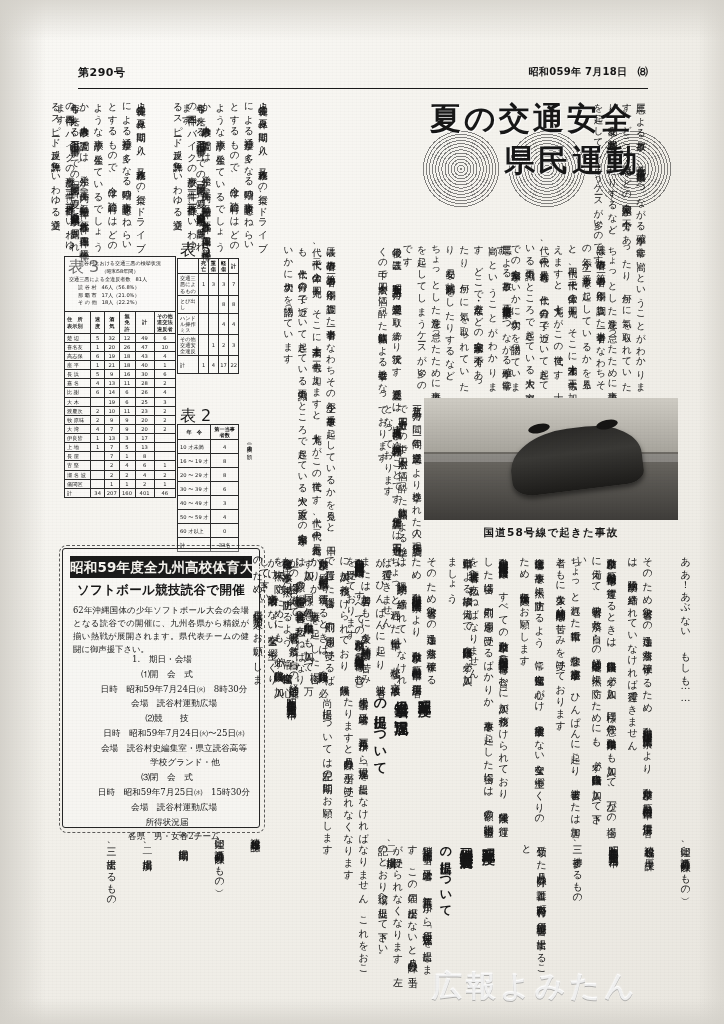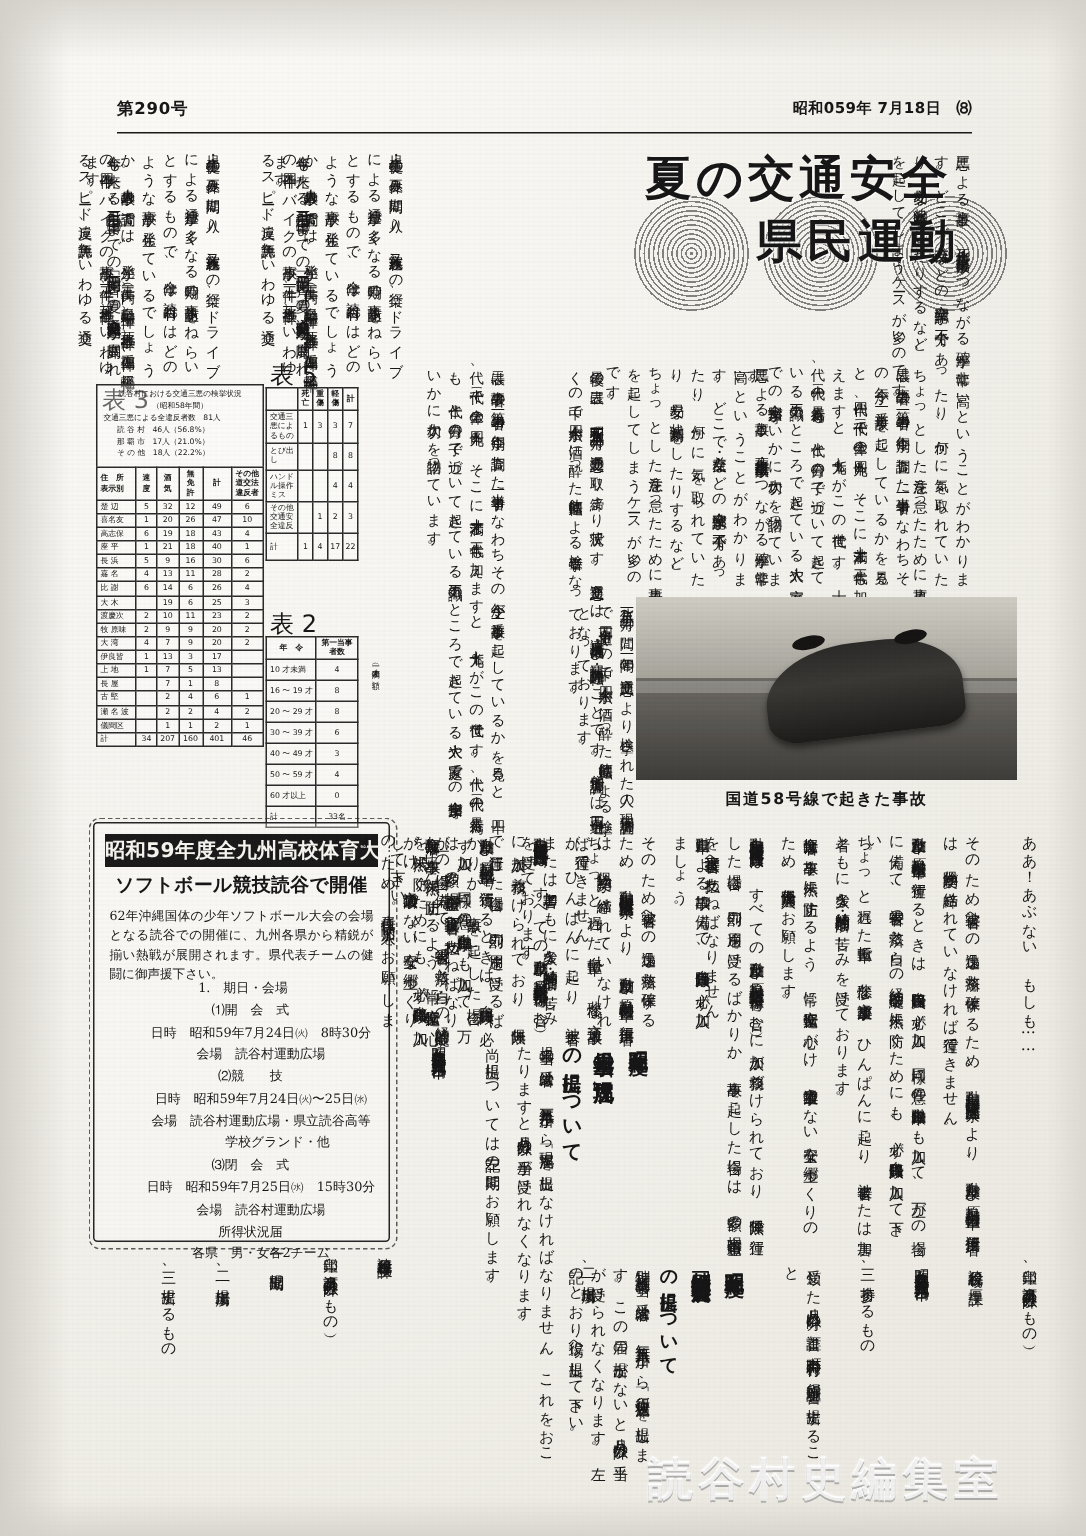--- a/index.html
+++ b/index.html
@@ -464,21 +464,21 @@
       <div class="sbox-h1">昭和59年度全九州高校体育大会</div>
       <div class="sbox-h2">ソフトボール競技読谷で開催</div>
       <div class="sbox-lead">62年沖縄国体の少年ソフトボール大会の会場となる読谷での開催に、九州各県から精鋭が揃い熱戦が展開されます。県代表チームの健闘に御声援下さい。</div>
       <div class="sbox-list" id="sboxlist">
           <div class="sl-0">1.　期日・会場</div>
           <div class="sl-1">⑴開　会　式</div>
           <div class="sl-2">日時　昭和59年7月24日㈫　8時30分</div>
           <div class="sl-2">会場　読谷村運動広場</div>
           <div class="sl-1">⑵競　　技</div>
           <div class="sl-2">日時　昭和59年7月24日㈫〜25日㈬</div>
-          <div class="sl-2">会場　読谷村運動広場・県立読谷高等</div>
+          <div class="sl-2">会場　読谷村史編集室・県立読谷高等</div>
           <div class="sl-3">学校グランド・他</div>
           <div class="sl-1">⑶閉　会　式</div>
           <div class="sl-2">日時　昭和59年7月25日㈬　15時30分</div>
           <div class="sl-2">会場　読谷村運動広場</div>
           <div class="sl-1">所得状況届</div>
           <div class="sl-2">各県　男・女各2チーム</div>
         </div>
     </div>
 
     <div class="col v" style="left:414px;top:690px;height:110px;width:20px;font-size:13px;font-weight:bold;">昭和五九年度</div>
@@ -511,21 +511,21 @@
     <div class="col v" style="left:548px;top:550px;height:270px;width:34px;font-size:10px;">ちょっと遅れた自転車で、悲惨な交通事故が、ひんぱんに起こり、被害者または加害者ともに多大な精神的・経済的な苦しみを受けております。</div>
     <div class="col v" style="left:512px;top:550px;height:270px;width:34px;font-size:10px;">全運転者は事故を未然に防止するよう、常に安全運転に心がけ、交通事故のない安全な郷土づくりのため、責任保険加入をお願いします。</div>
     <div class="col v" style="left:476px;top:550px;height:270px;width:34px;font-size:10px;">自動車損害賠償責任保険（自賠責保険）は、すべての自動車及び原動機付自転車（軽二輪・原付を含む）に加入が義務づけられており、無保険で運行した場合は、罰則の適用を受けるばかりか、事故を起こした場合には、多額の損害賠償金を直接被害者へ支払わねばなりません。</div>
     <div class="col v" style="left:440px;top:550px;height:130px;width:34px;font-size:10px;">自動車による事故に備えて、自賠責保険は必ず加入しましょう。</div>
     <div class="col v" style="left:404px;top:550px;height:130px;width:34px;font-size:10px;">そのため被害者への迅速な救済を確保するため、自動車損害賠償保障法第五条により、自動車及び原動機付自転車の運行供用者は、保険契約が締結されていなければ運行できません。</div>
     <div class="col v" style="left:368px;top:550px;height:130px;width:34px;font-size:10px;">ちょっと遅れた自転車で、悲惨な交通事故が、ひんぱんに起こり、被害者または加害者ともに多大な精神的・経済的な苦しみを受けております。</div>
     <div class="col v" style="left:332px;top:550px;height:130px;width:34px;font-size:10px;">自動車損害賠償責任保険（自賠責保険）は、すべての自動車及び原動機付自転車（軽二輪・原付を含む）に加入が義務づけられており、無保険で運行した場合は、罰則の適用を受けるばかりか、事故を起こした場合には、多額の損害賠償金を直接被害者へ支払わねばなりません。</div>
     <div class="col v" style="left:296px;top:550px;height:130px;width:34px;font-size:10px;">自動車及び原動機付自転車を運行するときは、自賠責保険に必ず加入し、同様に任意の自動車保険にも加入して、万が一の場合に備えて、被害者の救済と自らの経済的破綻を未然に防ぐためにも、必ず自賠責保険に加入して下さい。</div>
     <div class="col v" style="left:268px;top:550px;height:130px;width:26px;font-size:10px;">全運転者は事故を未然に防止するよう、常に安全運転に心がけ、交通事故のない安全な郷土づくりのため、責任保険加入をお願いします。</div>
 
-    <div class="wm">読谷村史編集室</div>
+    <div class="wm">広報よみたん</div>
   </div>
 
   <div class="grain"></div>
   <div class="edgeL"></div>
   <div class="edgeR"></div>
   <div class="edgeT"></div>
   <div class="edgeB"></div>
 </div>
 
 </body></html>

